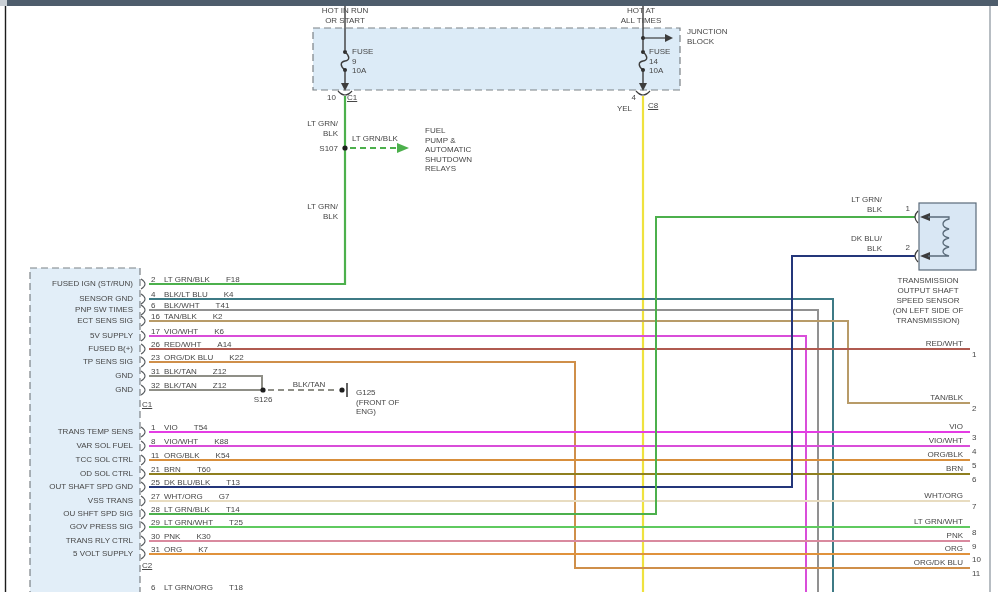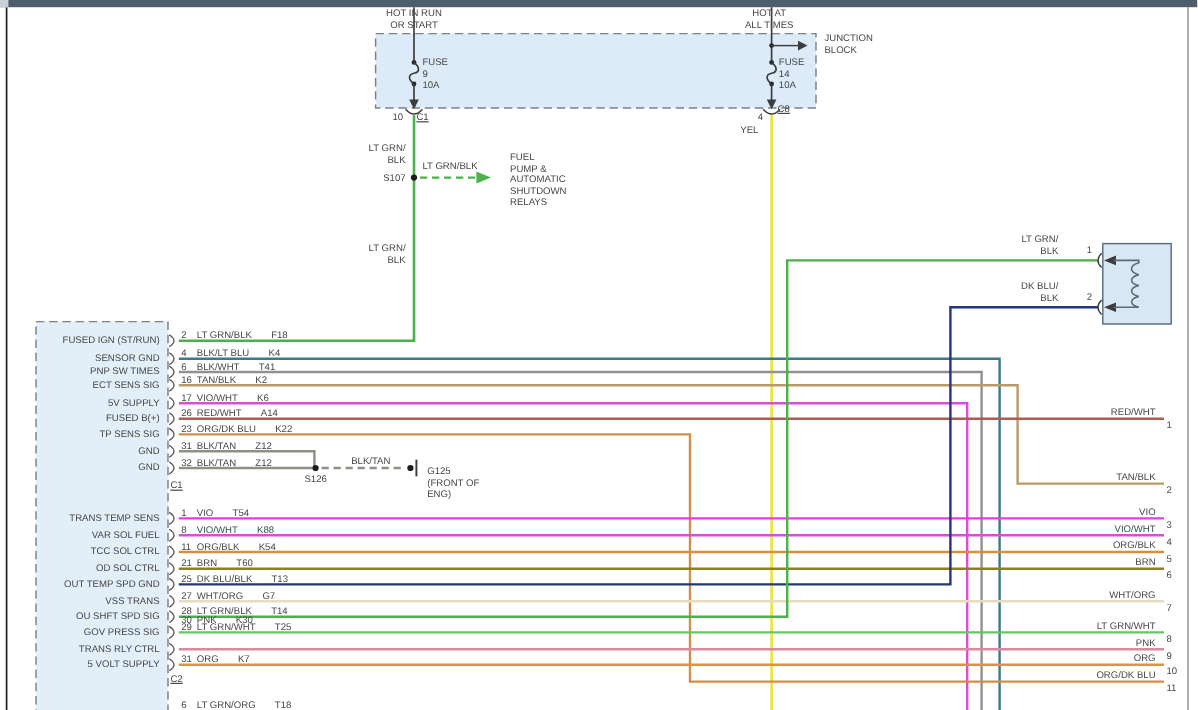--- a/index.html
+++ b/index.html
@@ -104,21 +104,21 @@
 BLOCK</div>
   <div class="t" style="left:352px;top:47px">FUSE
 9
 10A</div>
   <div class="t" style="left:649px;top:47px">FUSE
 14
 10A</div>
   <div class="t r" style="left:318px;top:93px;width:18px">10</div>
   <div class="t u" style="left:347px;top:93px">C1</div>
   <div class="t r" style="left:620px;top:93px;width:16px">4</div>
-  <div class="t u" style="left:648px;top:86px">C8</div>
+  <div class="t u" style="left:648px;top:101px">C8</div>
   <div class="t r" style="left:598px;top:104px;width:34px">YEL</div>
 
   <div class="t r" style="left:285px;top:119px;width:53px">LT GRN/
 BLK</div>
   <div class="t r" style="left:300px;top:144px;width:38px">S107</div>
   <div class="t" style="left:352px;top:134px">LT GRN/BLK</div>
   <div class="t" style="left:425px;top:126px;line-height:9.6px">FUEL
 PUMP &amp;
 AUTOMATIC
 SHUTDOWN
@@ -151,36 +151,36 @@
   <div class="row" style="left:151px;top:353px"><span class="pin">23</span><span>ORG/DK BLU</span><span class="code">K22</span></div>
   <div class="row" style="left:151px;top:367px"><span class="pin">31</span><span>BLK/TAN</span><span class="code">Z12</span></div>
   <div class="row" style="left:151px;top:381px"><span class="pin">32</span><span>BLK/TAN</span><span class="code">Z12</span></div>
 
   <div class="t u" style="left:142px;top:400px">C1</div>
 
   <div class="fn" style="top:427px">TRANS TEMP SENS</div>
   <div class="fn" style="top:441px">VAR SOL FUEL</div>
   <div class="fn" style="top:455px">TCC SOL CTRL</div>
   <div class="fn" style="top:469px">OD SOL CTRL</div>
-  <div class="fn" style="top:482px">OUT TEMP SPD GND</div>
+  <div class="fn" style="top:482px">OUT SHAFT SPD GND</div>
   <div class="fn" style="top:496px">VSS TRANS</div>
   <div class="fn" style="top:509px">OU SHFT SPD SIG</div>
   <div class="fn" style="top:522px">GOV PRESS SIG</div>
   <div class="fn" style="top:536px">TRANS RLY CTRL</div>
   <div class="fn" style="top:549px">5 VOLT SUPPLY</div>
 
   <div class="row" style="left:151px;top:423px"><span class="pin">1</span><span>VIO</span><span class="code">T54</span></div>
   <div class="row" style="left:151px;top:437px"><span class="pin">8</span><span>VIO/WHT</span><span class="code">K88</span></div>
   <div class="row" style="left:151px;top:451px"><span class="pin">11</span><span>ORG/BLK</span><span class="code">K54</span></div>
   <div class="row" style="left:151px;top:465px"><span class="pin">21</span><span>BRN</span><span class="code">T60</span></div>
   <div class="row" style="left:151px;top:478px"><span class="pin">25</span><span>DK BLU/BLK</span><span class="code">T13</span></div>
   <div class="row" style="left:151px;top:492px"><span class="pin">27</span><span>WHT/ORG</span><span class="code">G7</span></div>
   <div class="row" style="left:151px;top:505px"><span class="pin">28</span><span>LT GRN/BLK</span><span class="code">T14</span></div>
   <div class="row" style="left:151px;top:518px"><span class="pin">29</span><span>LT GRN/WHT</span><span class="code">T25</span></div>
-  <div class="row" style="left:151px;top:512px"><span class="pin">30</span><span>PNK</span><span class="code">K30</span></div>
+  <div class="row" style="left:151px;top:532px"><span class="pin">30</span><span>PNK</span><span class="code">K30</span></div>
   <div class="row" style="left:151px;top:545px"><span class="pin">31</span><span>ORG</span><span class="code">K7</span></div>
 
   <div class="t u" style="left:142px;top:561px">C2</div>
 
   <div class="row" style="left:151px;top:583px"><span class="pin">6</span><span>LT GRN/ORG</span><span class="code">T18</span></div>
 
   <div class="t r" style="left:850px;top:339px;width:113px">RED/WHT</div>
   <div class="t" style="left:972px;top:350px;width:14px">1</div>
   <div class="t r" style="left:850px;top:393px;width:113px">TAN/BLK</div>
   <div class="t" style="left:972px;top:404px;width:14px">2</div>
@@ -202,14 +202,19 @@
   <div class="t" style="left:972px;top:555px;width:14px">10</div>
   <div class="t r" style="left:850px;top:558px;width:113px">ORG/DK BLU</div>
   <div class="t" style="left:972px;top:569px;width:14px">11</div>
 
   <div class="t r" style="left:830px;top:195px;width:52px">LT GRN/
 BLK</div>
   <div class="t r" style="left:900px;top:204px;width:10px">1</div>
   <div class="t r" style="left:830px;top:234px;width:52px">DK BLU/
 BLK</div>
   <div class="t r" style="left:900px;top:243px;width:10px">2</div>
+  <div class="t c" style="left:874px;top:276px;width:108px;line-height:10px">TRANSMISSION
+OUTPUT SHAFT
+SPEED SENSOR
+(ON LEFT SIDE OF
+TRANSMISSION)</div>
 
 </div>
 
 </body></html>

